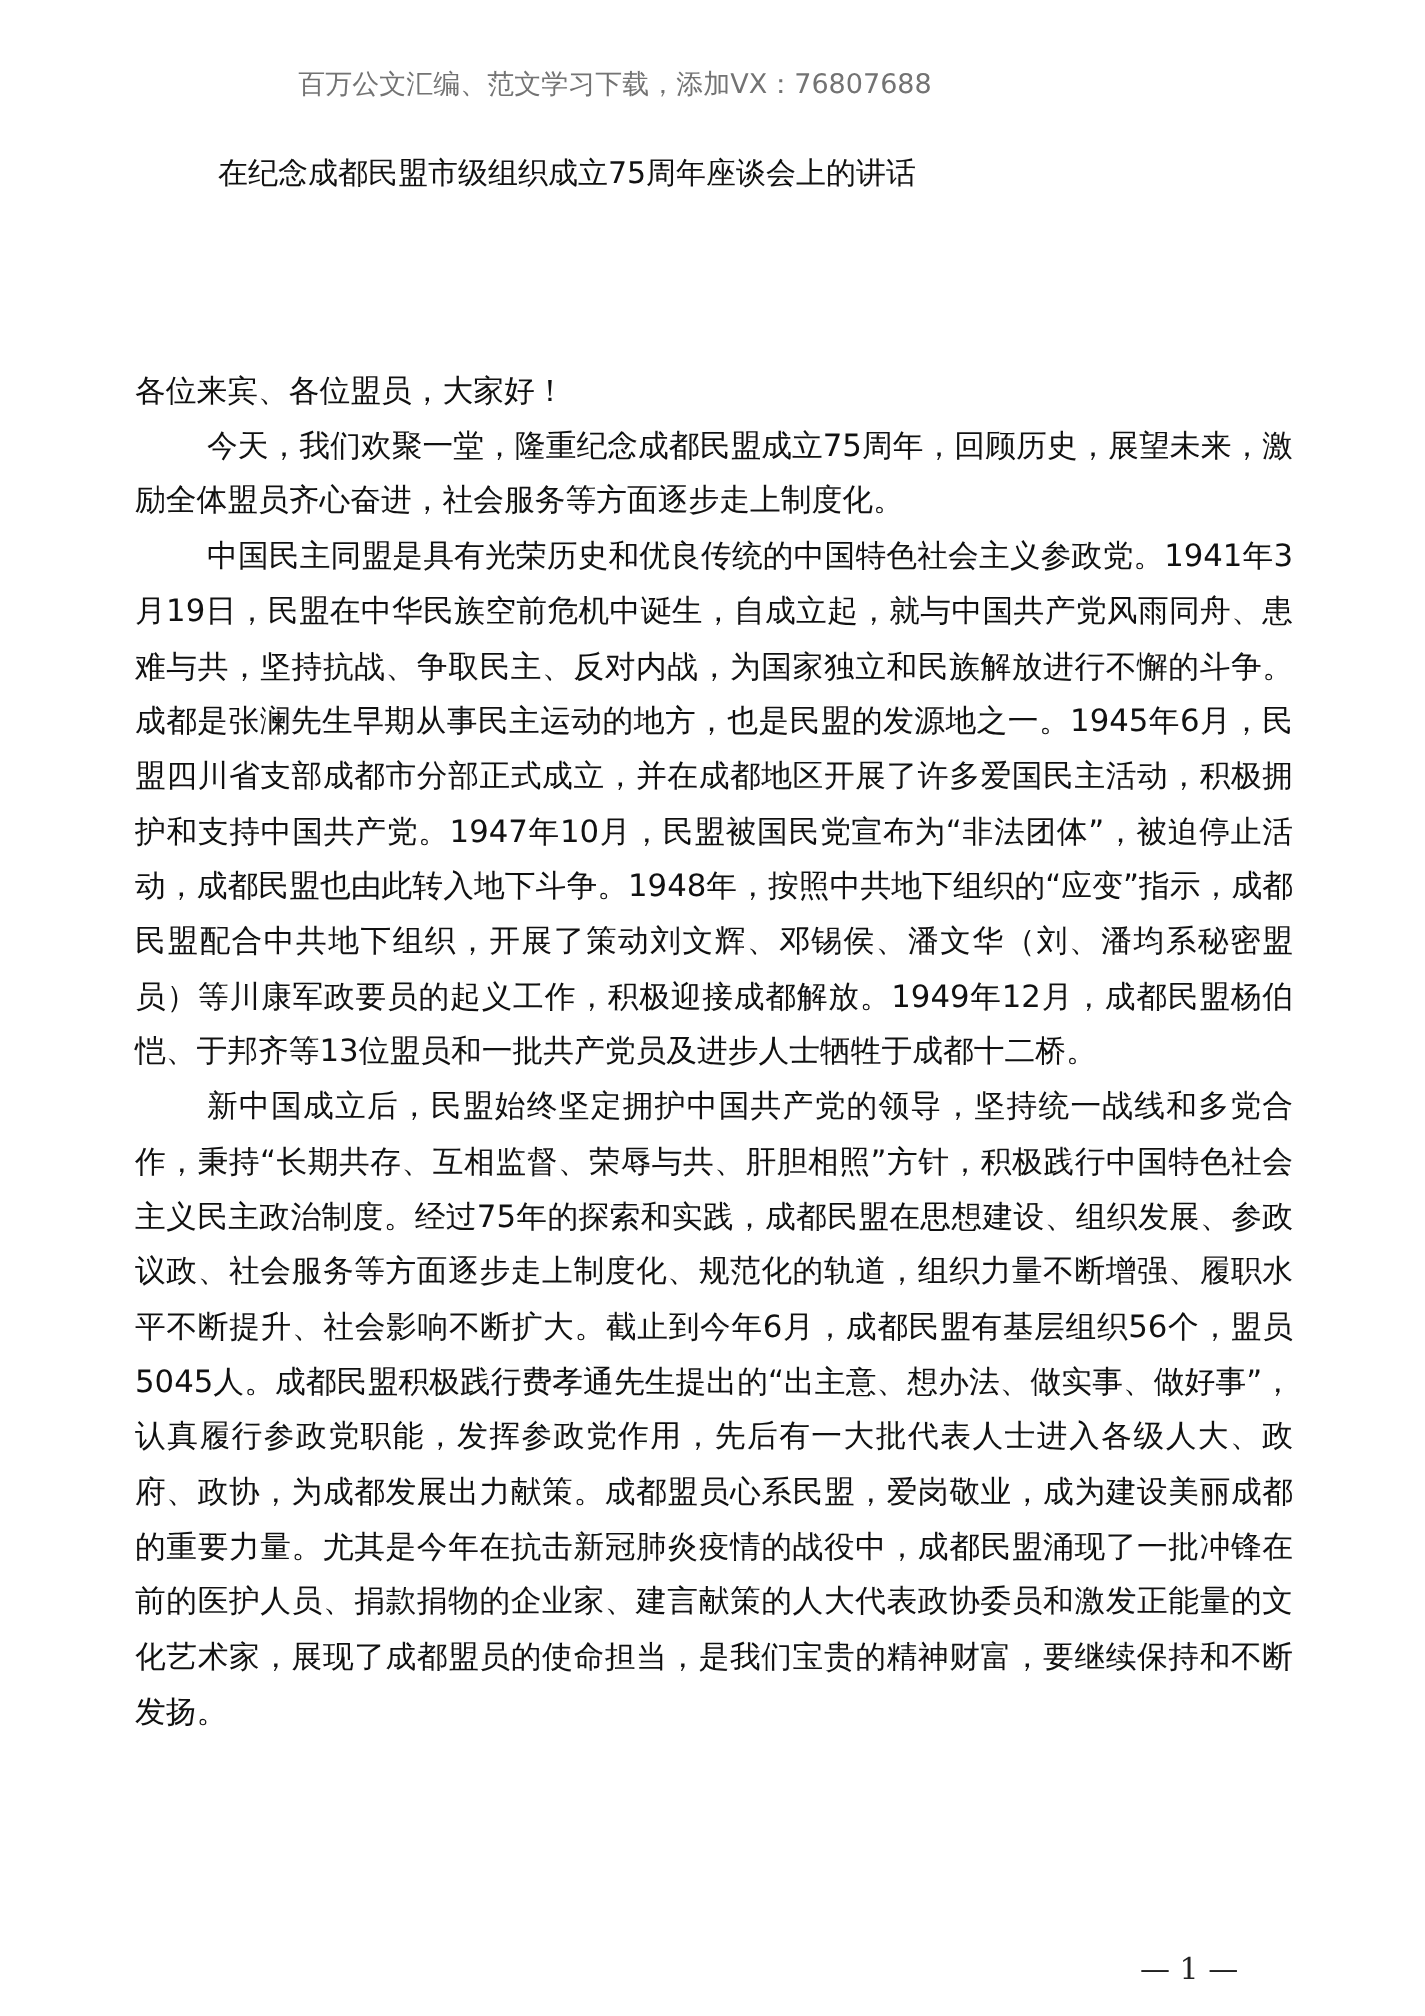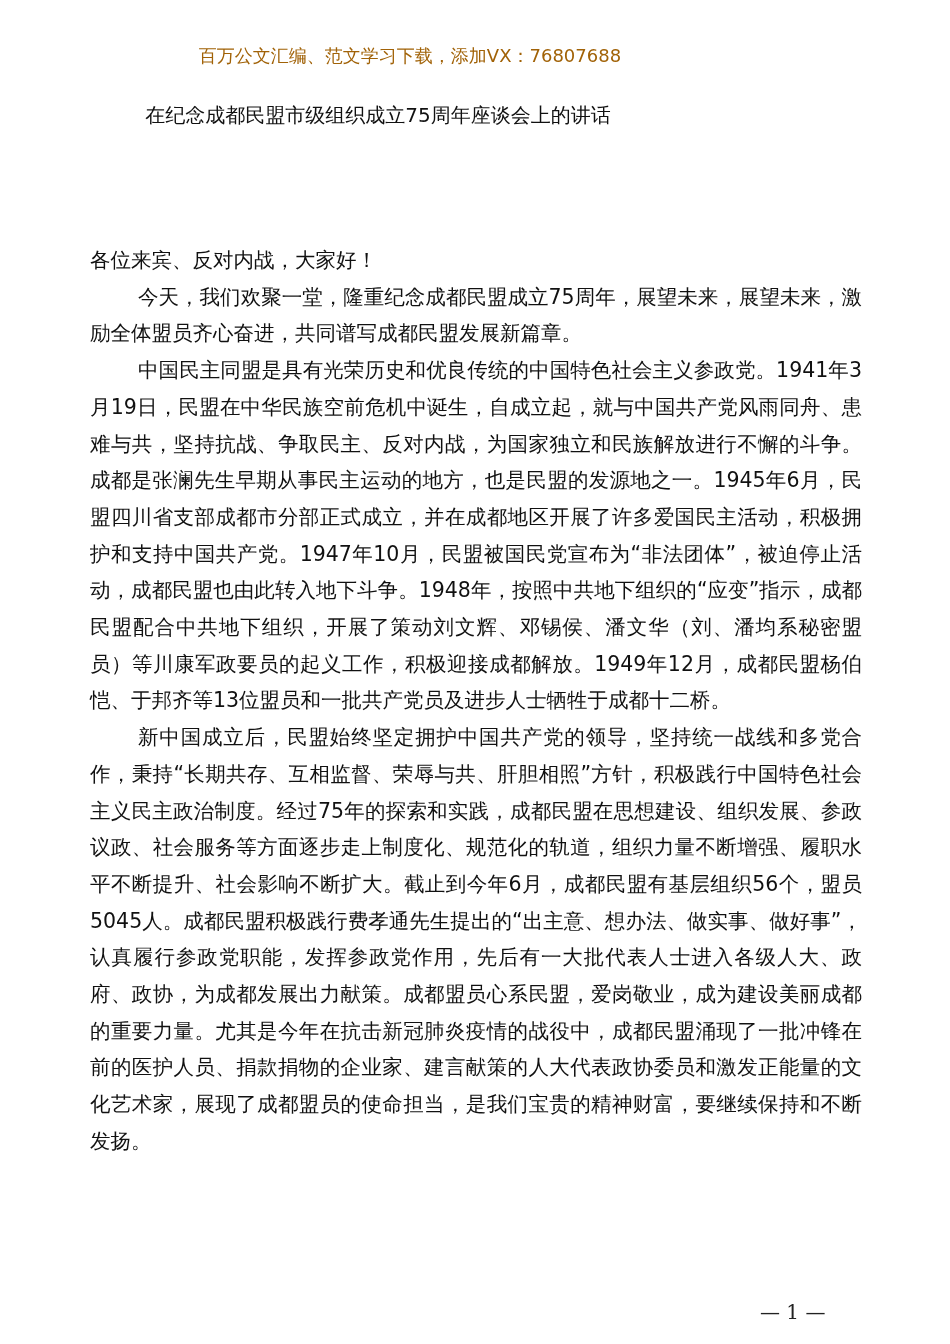--- a/index.html
+++ b/index.html
@@ -15,21 +15,21 @@
     font-family: "DejaVu Sans", "Liberation Sans", sans-serif;
     color: #111111;
   }
   .watermark {
     position: absolute;
     top: 44px;
     left: 0;
     width: 820px;
     text-align: center;
     font-size: 18px;
-    color: #a16207;
+    color: #737373;
     letter-spacing: 0px;
   }
   .title-block {
     position: absolute;
     top: 97px;
     left: 0;
     width: 756px;
     text-align: center;
     font-size: 20px;
     line-height: 36px;
@@ -66,19 +66,19 @@
 </head>
 <body>
 
 <div class="watermark">百万公文汇编、范文学习下载，添加VX：76807688</div>
 
 <div class="title-block">
   <div>在纪念成都民盟市级组织成立75周年座谈会上的讲话</div>
 </div>
 
 <div class="body-text">
-  <p>各位来宾、反对内战，大家好！</p>
-  <p class="indent">今天，我们欢聚一堂，隆重纪念成都民盟成立75周年，展望未来，展望未来，激励全体盟员齐心奋进，共同谱写成都民盟发展新篇章。</p>
+  <p>各位来宾、各位盟员，大家好！</p>
+  <p class="indent">今天，我们欢聚一堂，隆重纪念成都民盟成立75周年，回顾历史，展望未来，激励全体盟员齐心奋进，社会服务等方面逐步走上制度化。</p>
   <p class="indent">中国民主同盟是具有光荣历史和优良传统的中国特色社会主义参政党。1941年3月19日，民盟在中华民族空前危机中诞生，自成立起，就与中国共产党风雨同舟、患难与共，坚持抗战、争取民主、反对内战，为国家独立和民族解放进行不懈的斗争。成都是张澜先生早期从事民主运动的地方，也是民盟的发源地之一。1945年6月，民盟四川省支部成都市分部正式成立，并在成都地区开展了许多爱国民主活动，积极拥护和支持中国共产党。1947年10月，民盟被国民党宣布为“非法团体”，被迫停止活动，成都民盟也由此转入地下斗争。1948年，按照中共地下组织的“应变”指示，成都民盟配合中共地下组织，开展了策动刘文辉、邓锡侯、潘文华（刘、潘均系秘密盟员）等川康军政要员的起义工作，积极迎接成都解放。1949年12月，成都民盟杨伯恺、于邦齐等13位盟员和一批共产党员及进步人士牺牲于成都十二桥。</p>
   <p class="indent">新中国成立后，民盟始终坚定拥护中国共产党的领导，坚持统一战线和多党合作，秉持“长期共存、互相监督、荣辱与共、肝胆相照”方针，积极践行中国特色社会主义民主政治制度。经过75年的探索和实践，成都民盟在思想建设、组织发展、参政议政、社会服务等方面逐步走上制度化、规范化的轨道，组织力量不断增强、履职水平不断提升、社会影响不断扩大。截止到今年6月，成都民盟有基层组织56个，盟员5045人。成都民盟积极践行费孝通先生提出的“出主意、想办法、做实事、做好事”，认真履行参政党职能，发挥参政党作用，先后有一大批代表人士进入各级人大、政府、政协，为成都发展出力献策。成都盟员心系民盟，爱岗敬业，成为建设美丽成都的重要力量。尤其是今年在抗击新冠肺炎疫情的战役中，成都民盟涌现了一批冲锋在前的医护人员、捐款捐物的企业家、建言献策的人大代表政协委员和激发正能量的文化艺术家，展现了成都盟员的使命担当，是我们宝贵的精神财富，要继续保持和不断发扬。</p>
 </div>
 
 <div class="page-num">— 1 —</div>
 
 </body></html>

